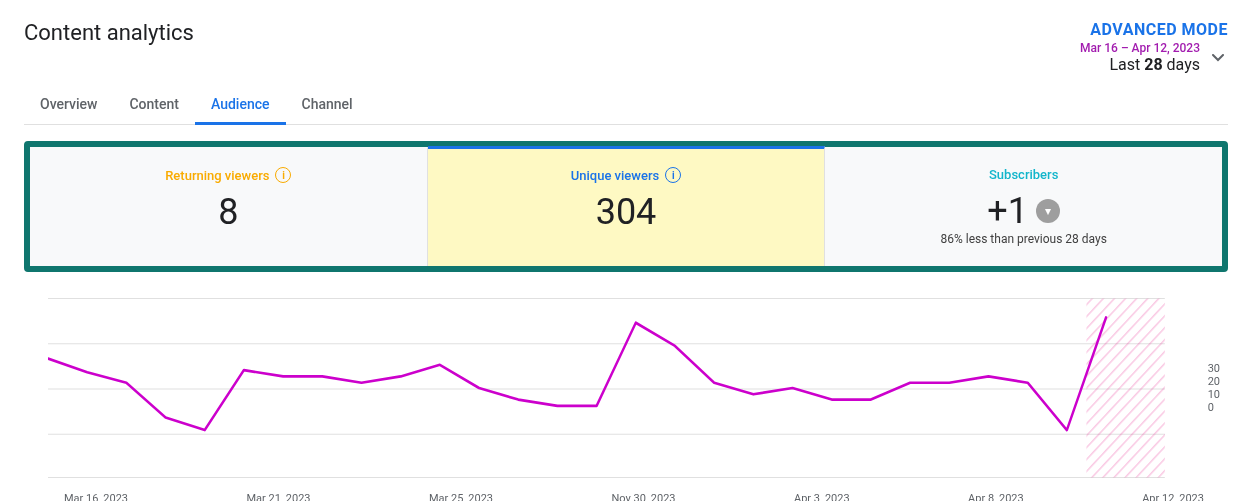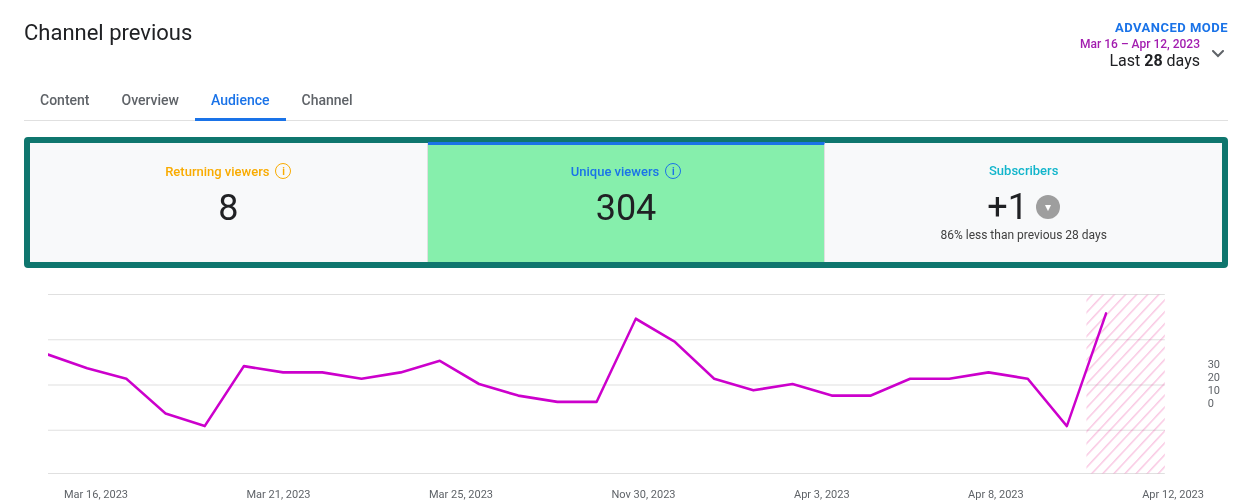--- a/index.html
+++ b/index.html
@@ -20,21 +20,21 @@
       justify-content: space-between;
       align-items: flex-start;
       margin-bottom: 12px;
     }
     .page-title {
       font-size: 22px;
       font-weight: 400;
       color: #202124;
     }
     .advanced-mode-btn {
-      font-size: 13px;
+      font-size: 16px;
       font-weight: 700;
       color: #1a73e8;
       cursor: pointer;
       letter-spacing: 0.5px;
       text-transform: uppercase;
     }
     .date-range-text-block {
       text-align: right;
     }
     .date-range-sub {
@@ -92,21 +92,21 @@
       flex: 1;
       padding: 20px 24px;
       border-right: 1px solid #e0e0e0;
       text-align: center;
       position: relative;
     }
     .metric-card:last-child {
       border-right: none;
     }
     .metric-card.active-metric {
-      background: #86efac;
+      background: #fef9c3;
       border-top: 3px solid #1a73e8;
       margin-top: -1px;
       padding-top: 18px;
     }
     .metric-label {
       font-size: 13px;
       font-weight: 500;
       color: #f9ab00;
       margin-bottom: 8px;
       display: flex;
@@ -200,42 +200,42 @@
       display: flex;
       align-items: center;
       gap: 8px;
     }
   </style>
 </head>
 <body>
 
 <div class="page-container">
   <div class="header-row">
-    <h1 class="page-title">Channel previous</h1>
+    <h1 class="page-title">Content analytics</h1>
     <div class="header-right">
       <span class="advanced-mode-btn">ADVANCED MODE</span>
       <div class="date-row">
         <div class="date-range-text-block">
           <div class="date-range-sub">Mar 16 – Apr 12, 2023</div>
           <div class="date-range-main">
             Last <span>28</span> days
           </div>
         </div>
         <div class="chevron-down">
           <svg width="12" height="8" viewBox="0 0 12 8">
             <path d="M1 1l5 5 5-5" stroke="#5f6368" stroke-width="2" fill="none" stroke-linecap="round"></path>
           </svg>
         </div>
       </div>
     </div>
   </div>
 
   <div class="tabs-row">
+    <div class="tab">Overview</div>
     <div class="tab">Content</div>
-    <div class="tab">Overview</div>
     <div class="tab active">Audience</div>
     <div class="tab">Channel</div>
   </div>
 
   <div class="metrics-section">
     <div class="metric-card">
       <div class="metric-label gold">
         <span>Returning viewers</span>
         <span class="info-icon">i</span>
       </div>

